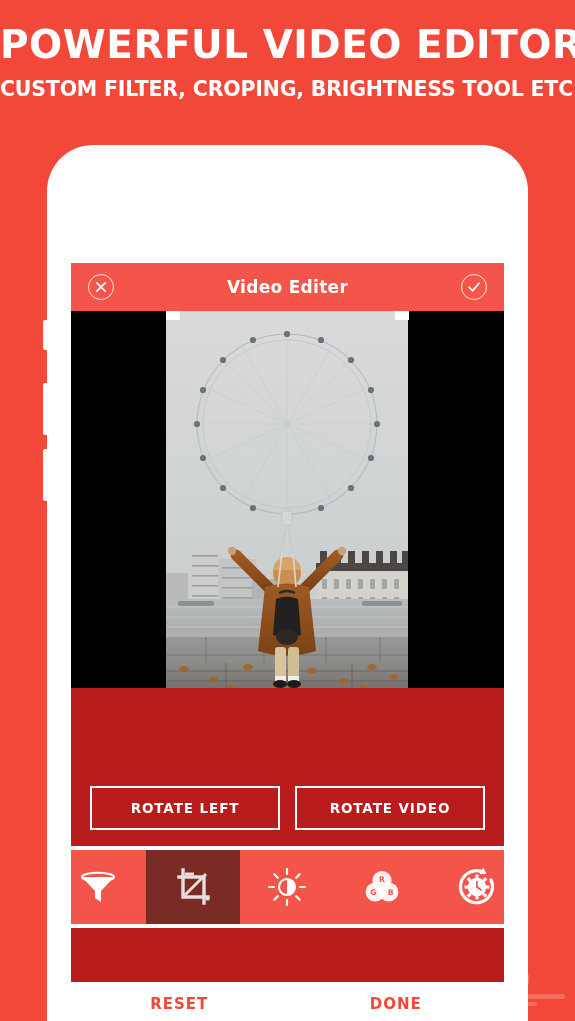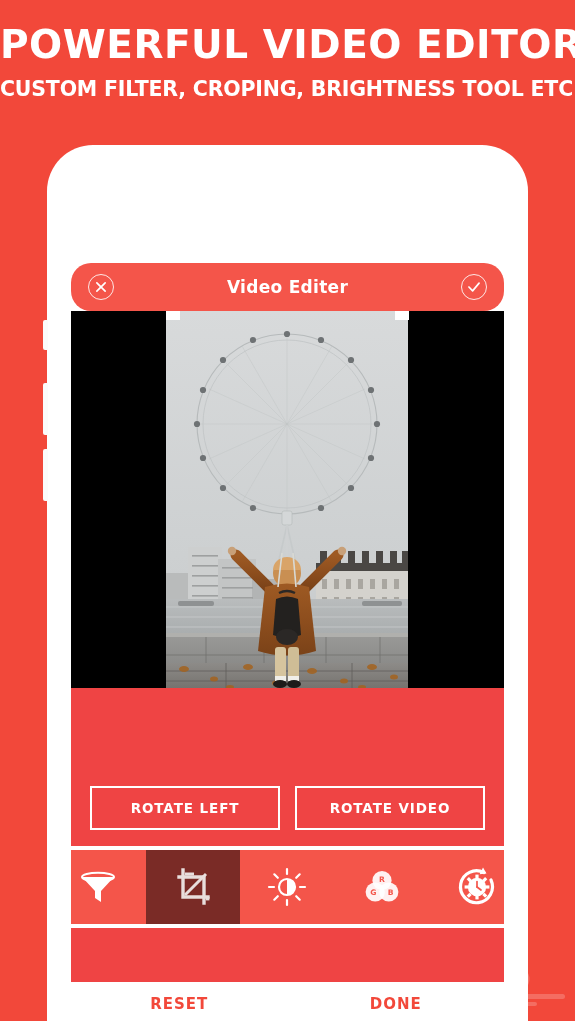--- a/index.html
+++ b/index.html
@@ -79,21 +79,20 @@
   
   .appbar {
     position: absolute;
     left: 0; top: 0;
     width: 433px;
     height: 48px;
     background: #F4554A;
     display: flex;
     align-items: center;
     justify-content: center;
-    border-radius: 20px;
   }
   .appbar-title {
     color: #ffffff;
     font-size: 17px;
     font-weight: bold;
     font-family: "DejaVu Sans", sans-serif;
     letter-spacing: 0.3px;
   }
   .appbar-icon {
     position: absolute;
@@ -157,21 +156,21 @@
   .tool.active { background: #7A2B26; }
   .tool svg { width: 42px; height: 42px; display: block; }
 
   
   .controls {
     position: absolute;
     left: 0;
     top: 425px;
     width: 433px;
     height: 294px;
-    background: #ef4444;
+    background: #b91c1c;
     z-index: 3;
   }
   .rotate-row {
     position: absolute;
     left: 19px;
     top: 98px;
     width: 395px;
     display: flex;
     justify-content: space-between;
   }

